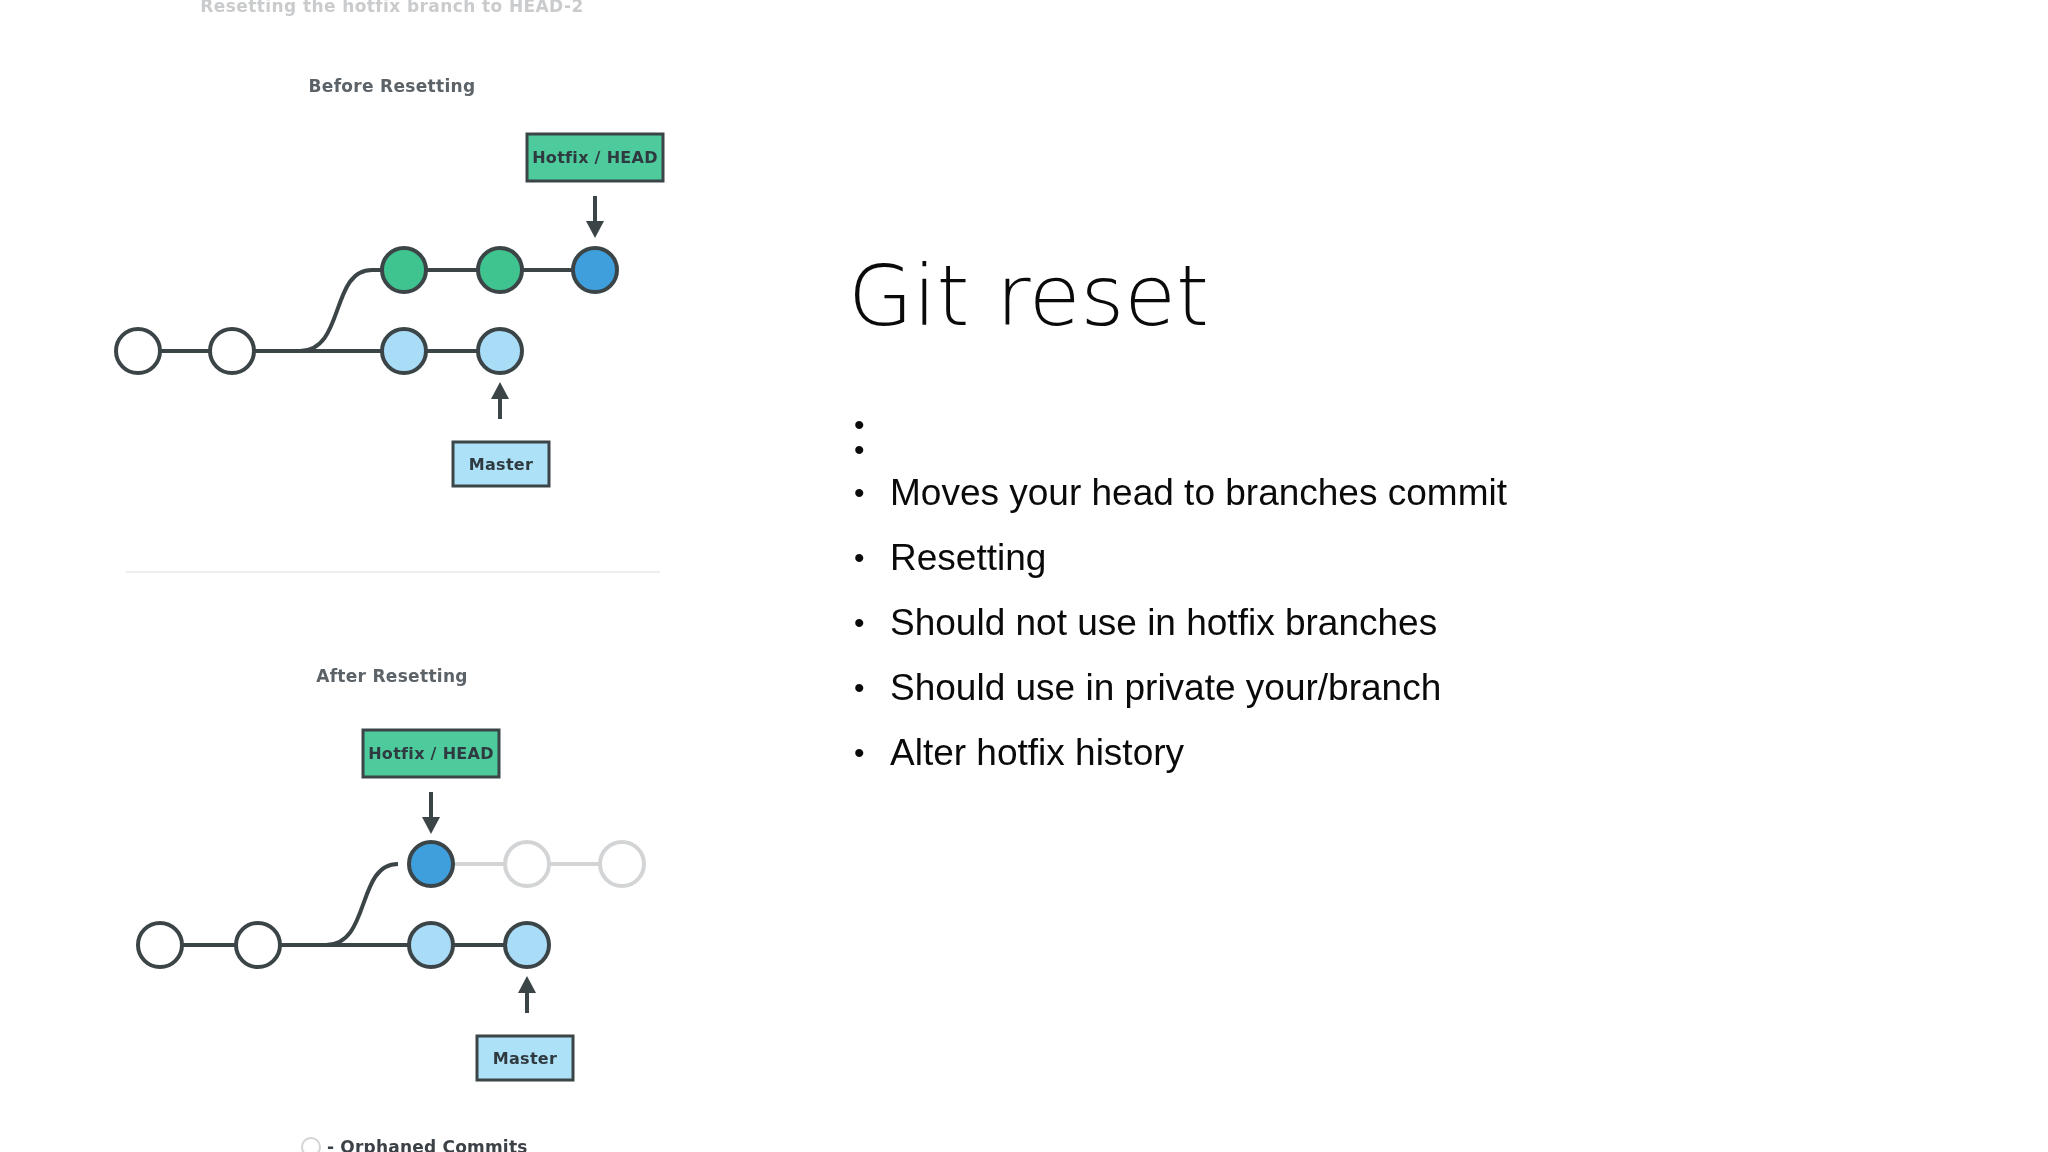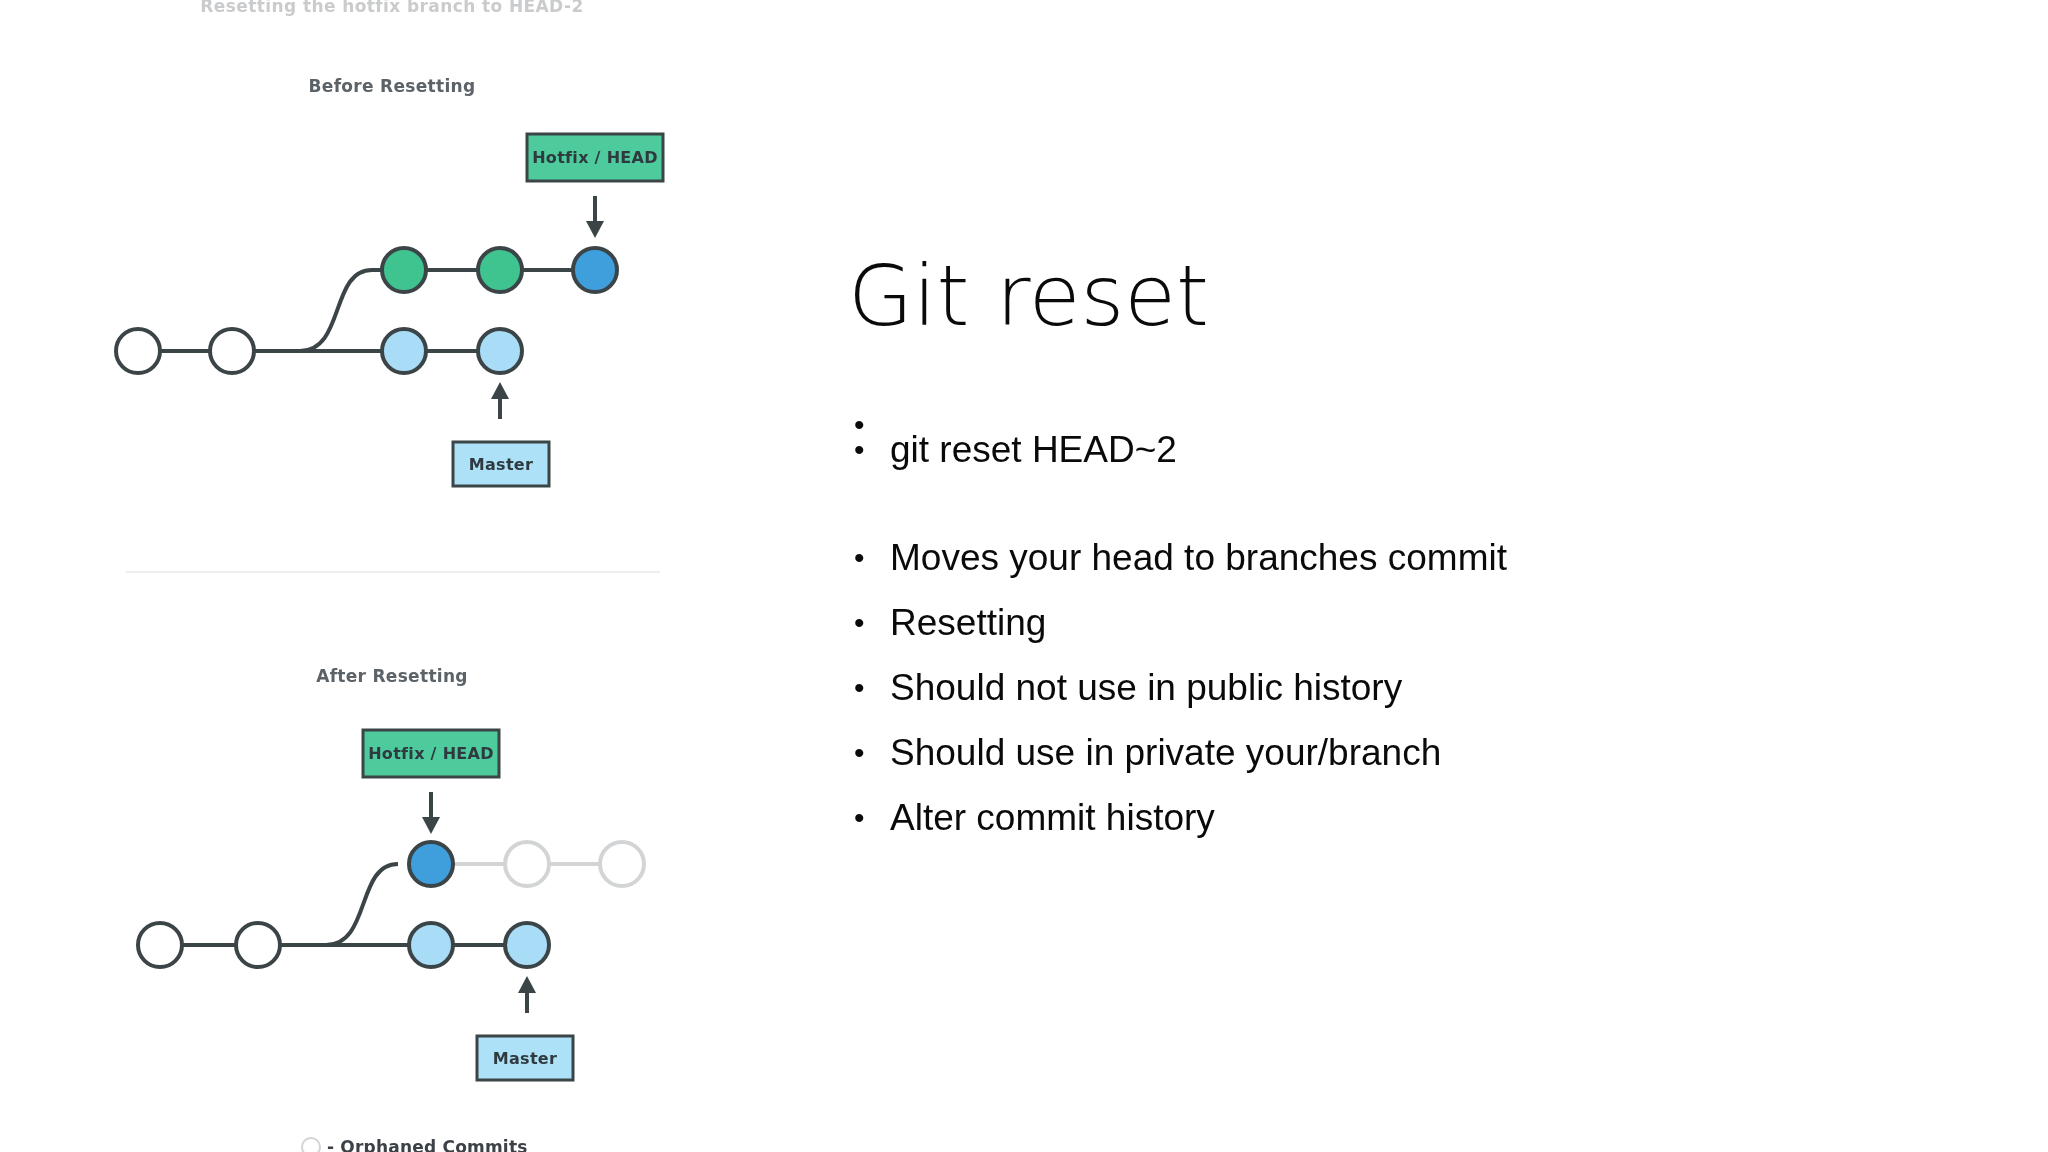--- a/index.html
+++ b/index.html
@@ -229,38 +229,37 @@
 
   <div id="content-panel">
     <h1 id="page-title">Git reset</h1>
 
     <ul id="bullet-list">
       <li>
         <span class="bullet-marker">•</span>
       </li>
       <li class="spaced">
         <span class="bullet-marker">•</span>
-        <span>git reset HEAD~2</span>
       </li>
       <li class="gap-before">
         <span class="bullet-marker">•</span>
         <span>Moves your head to branches commit</span>
       </li>
       <li class="spaced">
         <span class="bullet-marker">•</span>
         <span>Resetting</span>
       </li>
       <li class="spaced">
         <span class="bullet-marker">•</span>
-        <span>Should not use in public history</span>
+        <span>Should not use in hotfix branches</span>
       </li>
       <li class="spaced">
         <span class="bullet-marker">•</span>
         <span>Should use in private your/branch</span>
       </li>
       <li class="spaced">
         <span class="bullet-marker">•</span>
-        <span>Alter commit history</span>
+        <span>Alter hotfix history</span>
       </li>
     </ul>
   </div>
 
 </div>
 
 </body></html>

